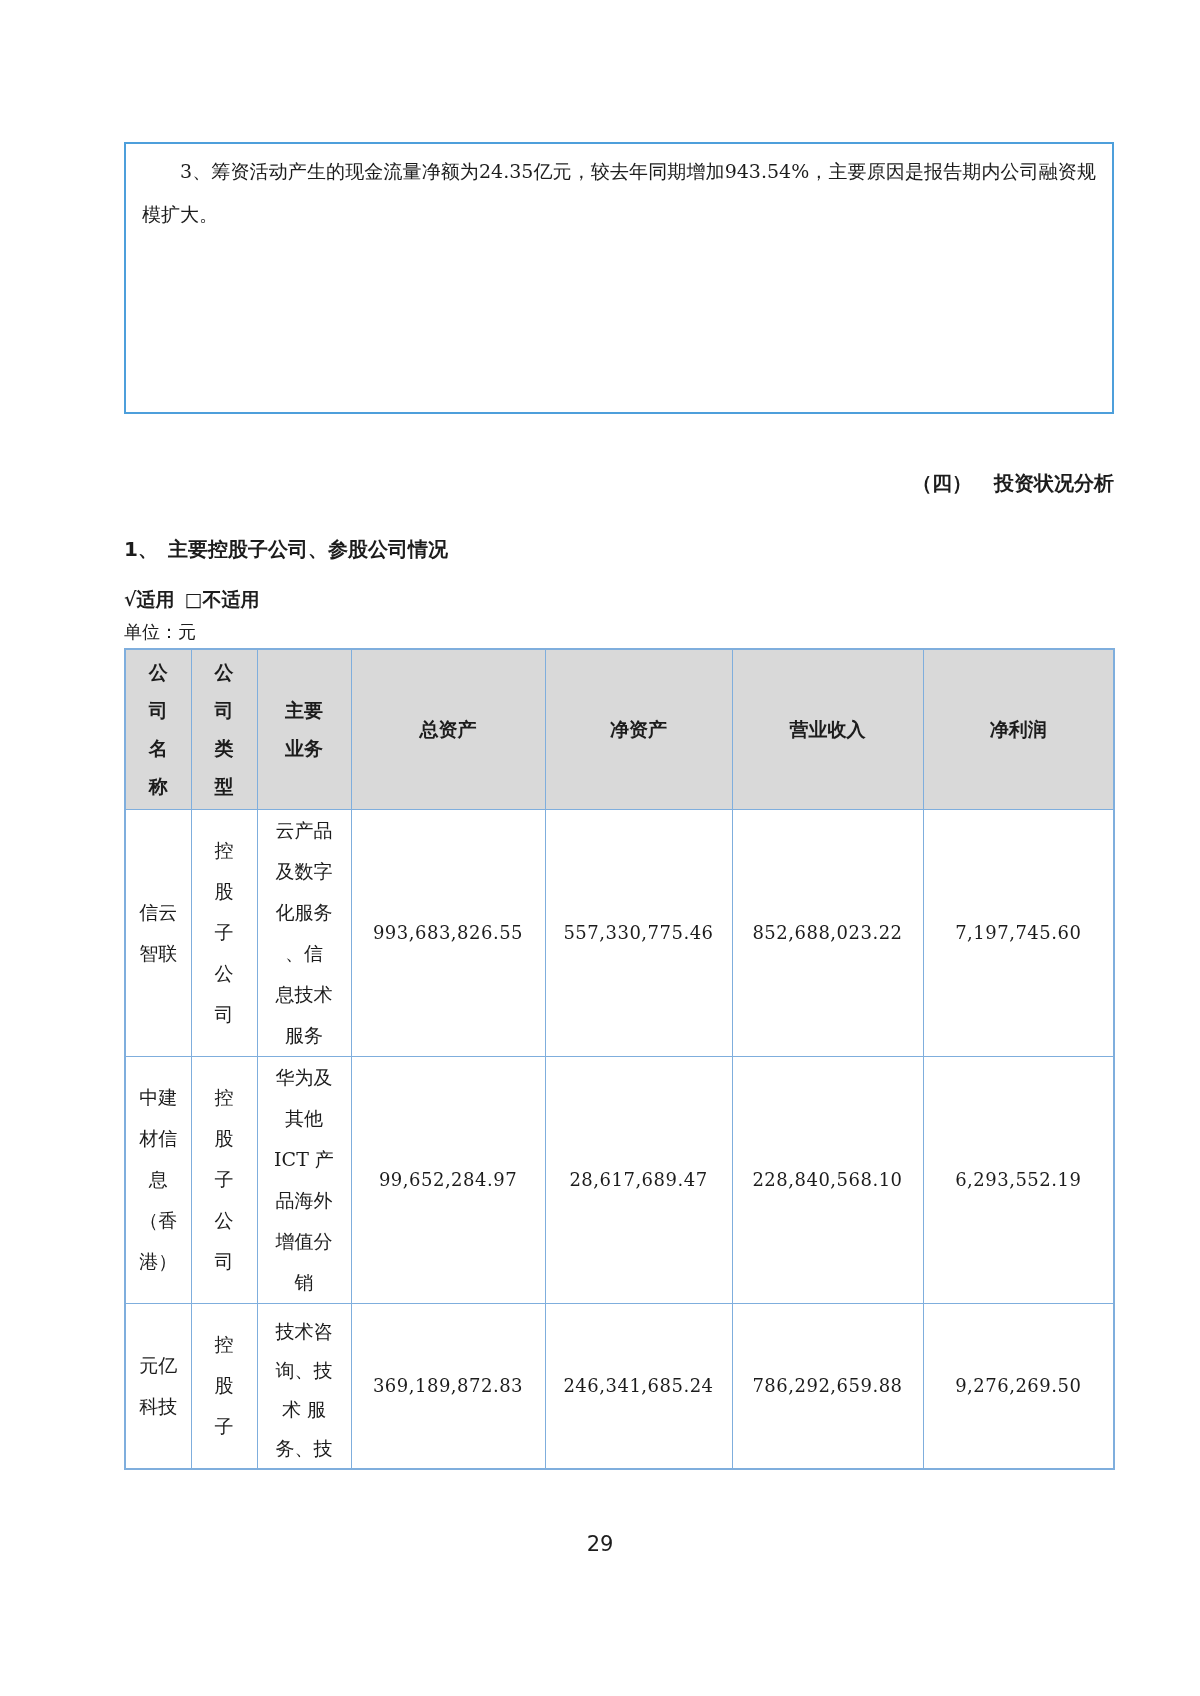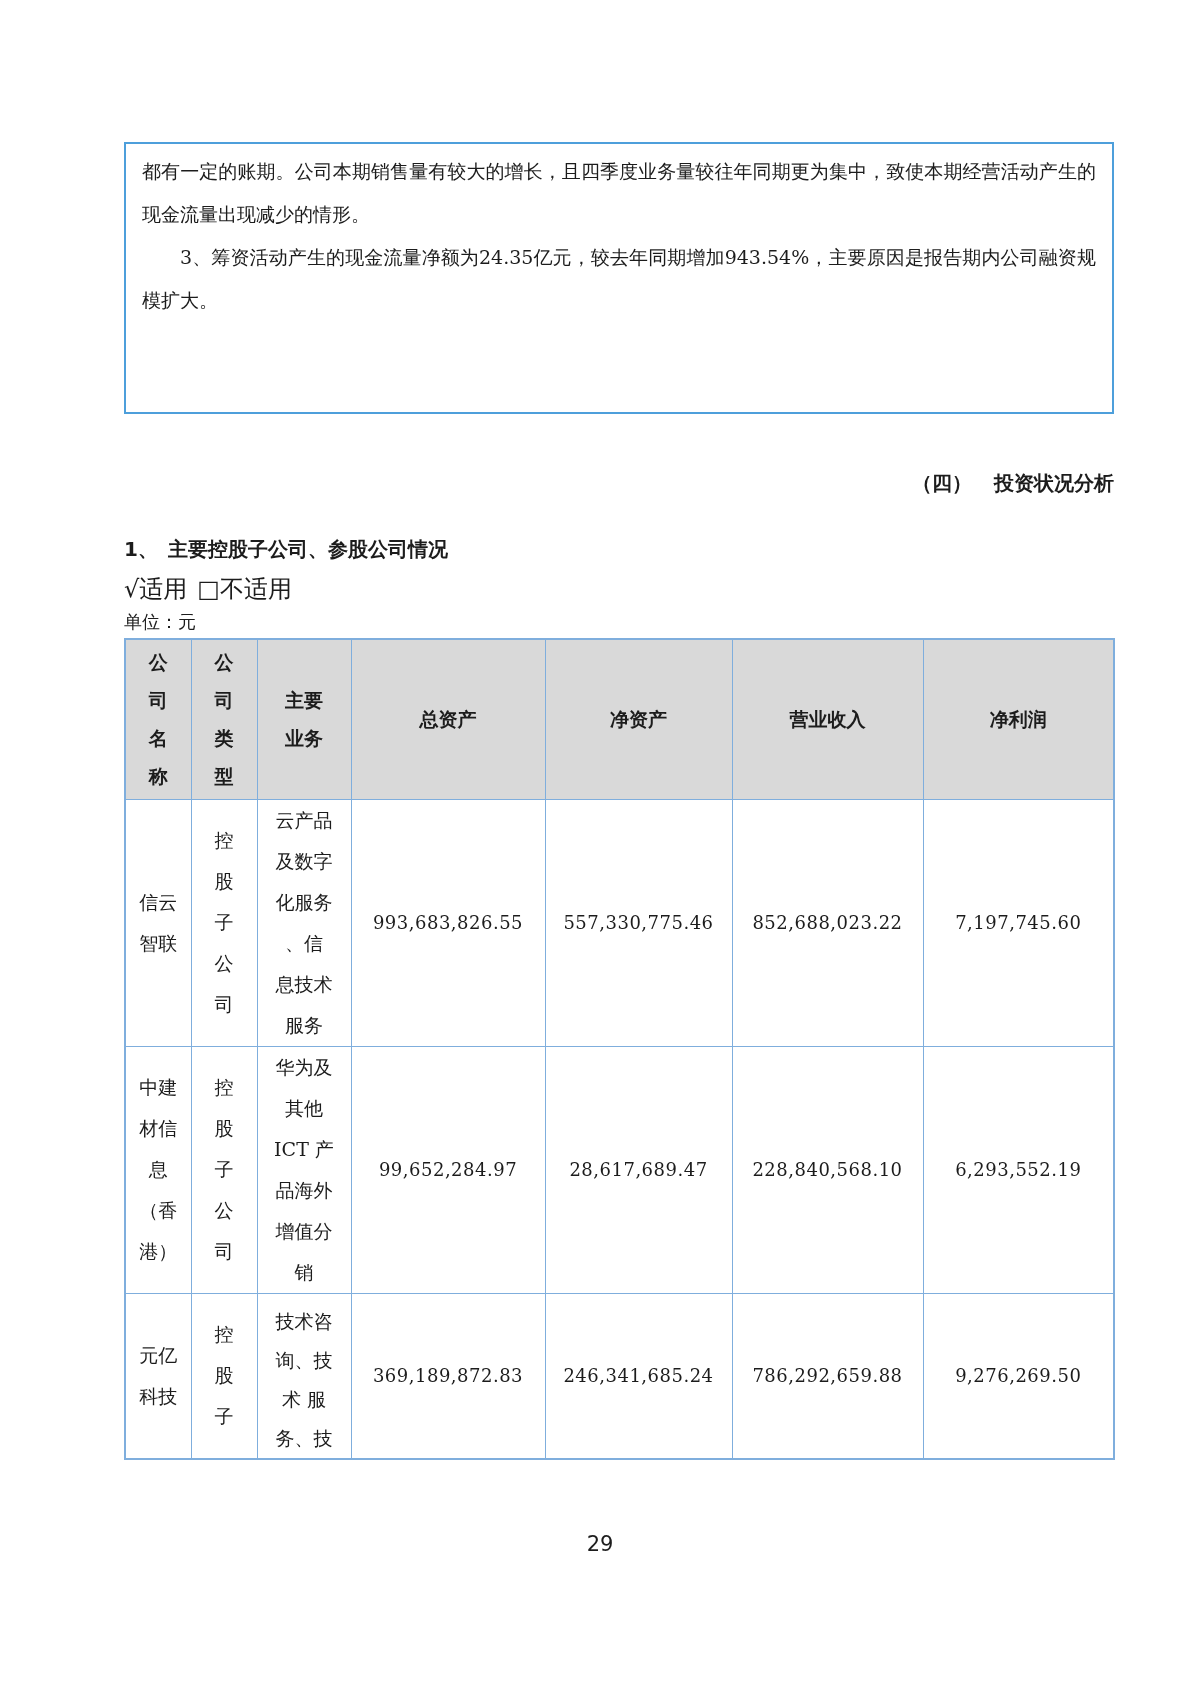--- a/index.html
+++ b/index.html
@@ -51,23 +51,24 @@
   .h-section .gap{display:inline-block;width:22px;}
   .h-sub{
     margin-top:40px;
     font-family:"DejaVu Sans","Liberation Sans",sans-serif;
     font-weight:bold;
     font-size:20px;
     line-height:26px;
   }
   .h-sub .lbl{margin-right:10px;}
   .applicability{
-    margin-top:14px;
-    font-size:24px;
+    margin-top:24px;
+    font-size:19px;
     line-height:26px;
+    font-weight:bold;
   }
   .applicability .part{margin-right:10px;}
   .unit{
     margin-top:8px;
     font-size:18px;
     line-height:24px;
     text-align:left;
     padding-right:20px;
   }
   
@@ -116,21 +117,20 @@
     font-size:21px;
   }
 </style>
 </head>
 <body>
 
 <div class="page">
   <div class="content">
 
     <div class="callout">
-      <p class="no-indent">都有一定的账期。公司本期销售量有较大的增长，且四季度业务量较往年同期更为集中，致使本期经营活动产生的现金流量出现减少的情形。</p>
       <p class="indent">3、筹资活动产生的现金流量净额为24.35亿元，较去年同期增加943.54%，主要原因是报告期内公司融资规模扩大。</p>
     </div>
 
     <div class="h-section">
       <span>（四）</span><span class="gap"></span><span>投资状况分析</span>
     </div>
 
     <div class="h-sub">
       <span class="lbl">1、</span><span>主要控股子公司、参股公司情况</span>
     </div>

